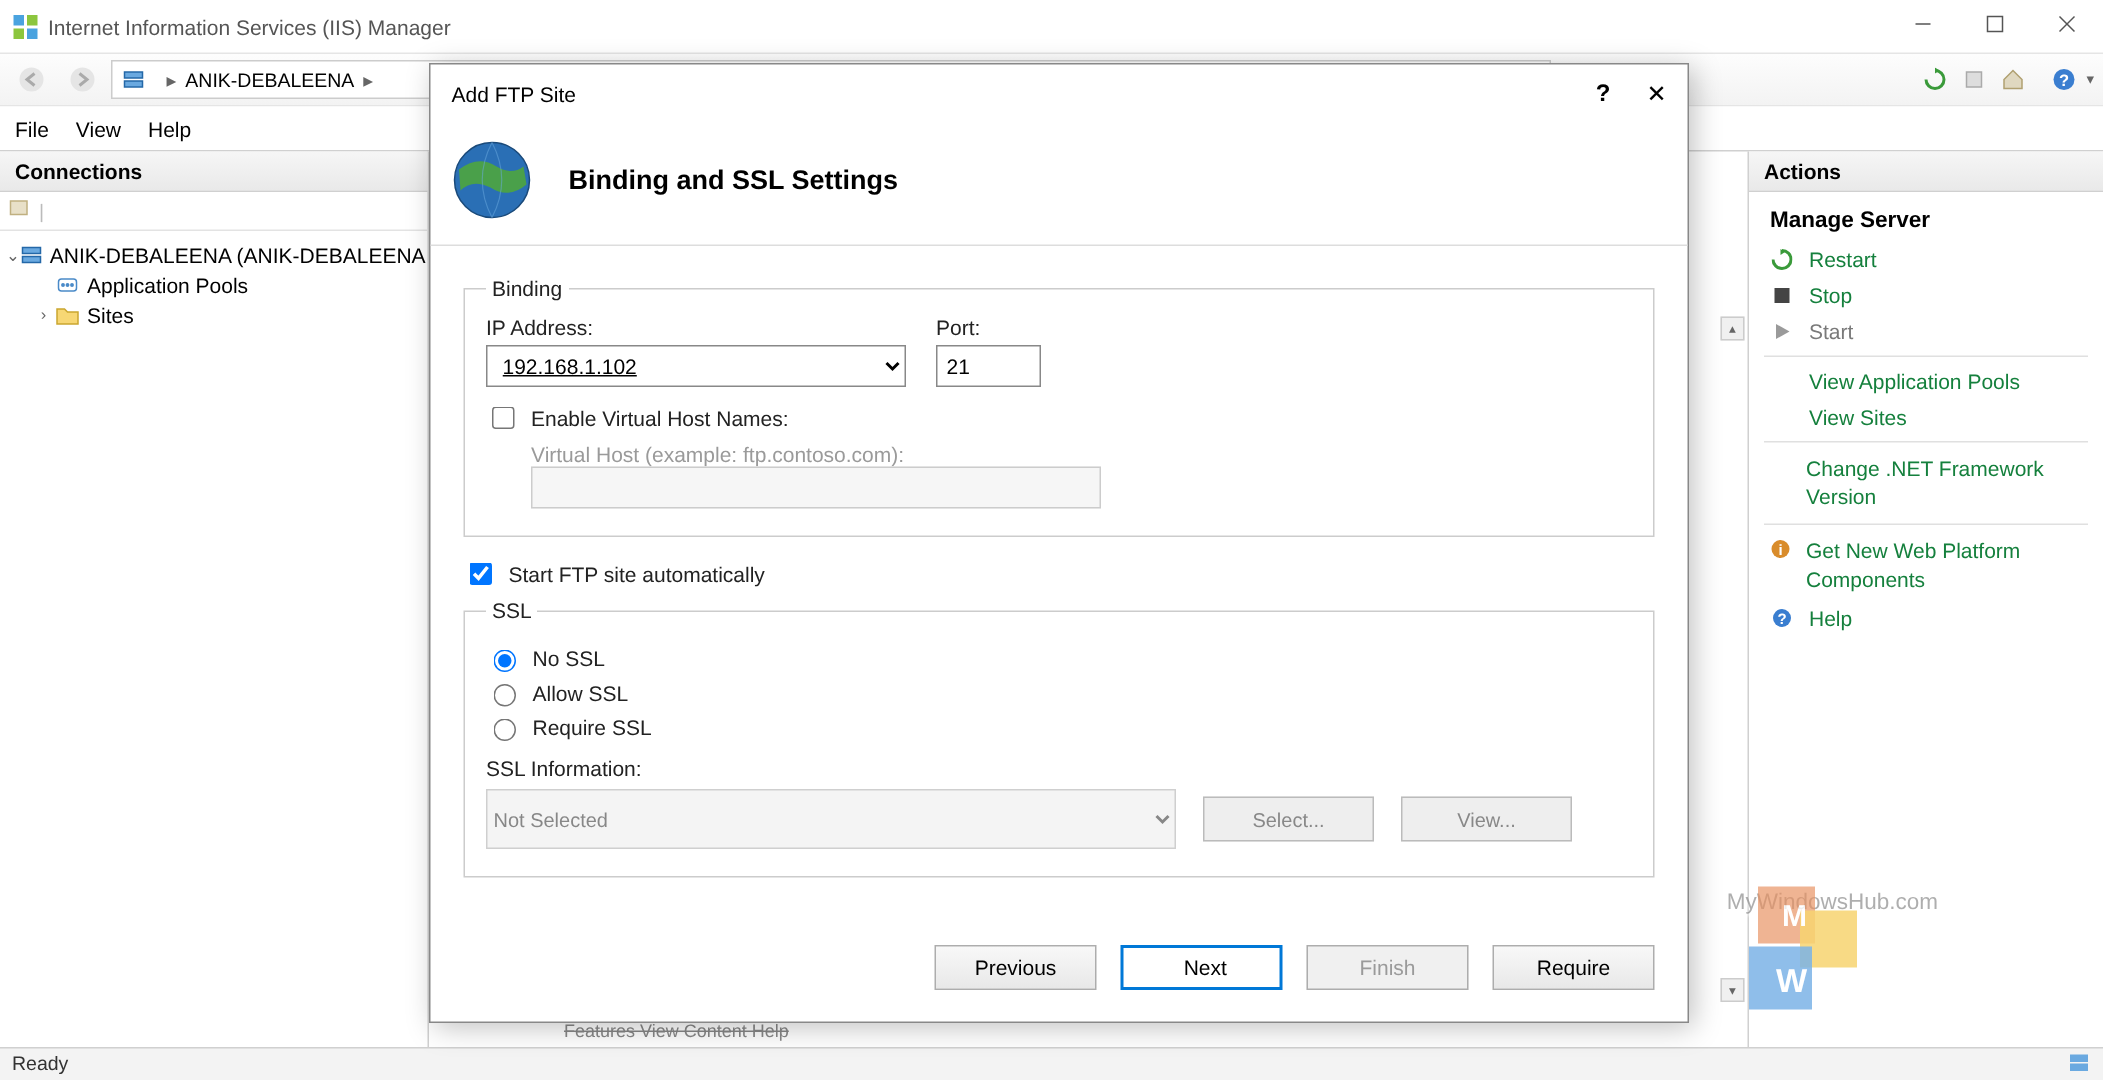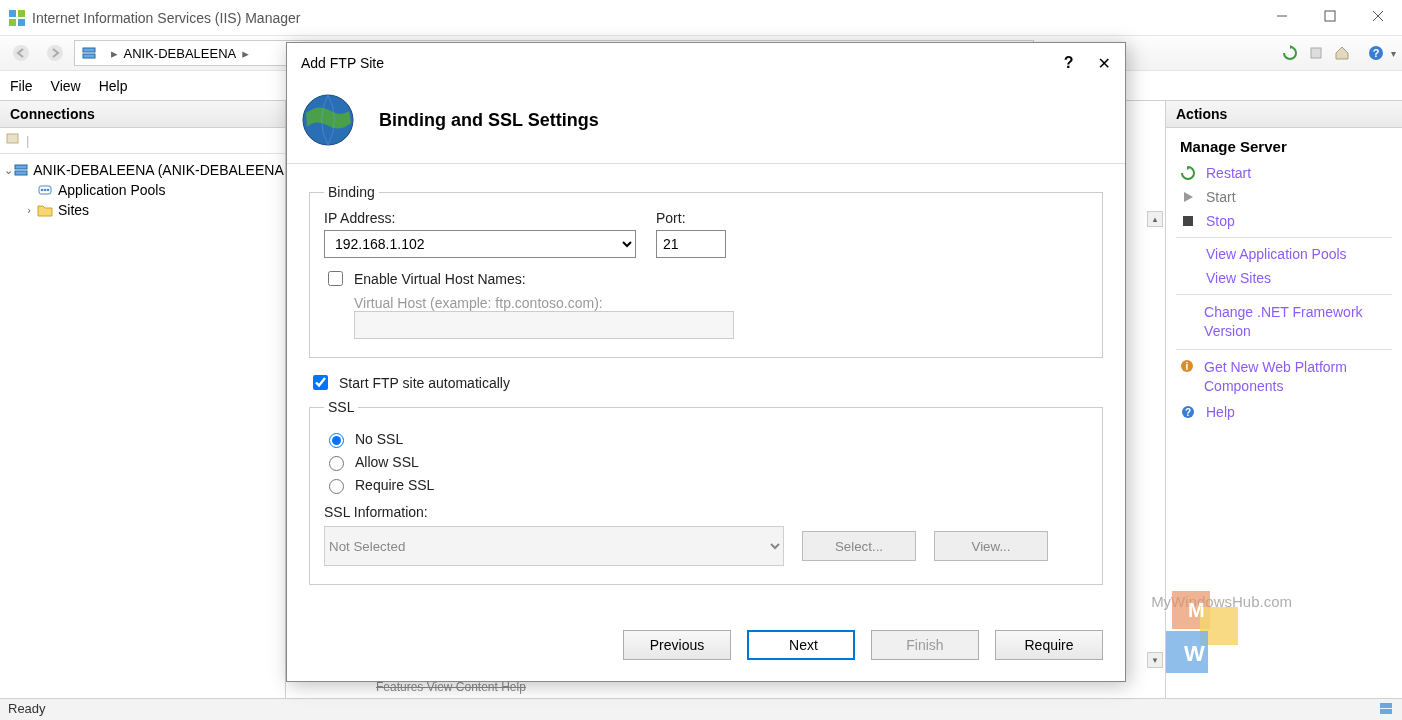--- a/index.html
+++ b/index.html
@@ -40,21 +40,21 @@
   
   .tree { padding: 6px 4px; font-size:14px; }
   .tree-row { display:flex; align-items:center; padding:2px 0; white-space:nowrap; }
   .tree-row .twisty { width:14px; text-align:center; color:#666; font-size:11px; }
   .tree-row .ticon { width:18px; display:flex; justify-content:center; margin-right:4px;}
   .indent1 { padding-left: 18px; }
 
   
   .actions-body { padding: 6px 0; }
   .act-heading { font-weight:700; padding: 4px 14px 6px; font-size:15px;}
-  .act-item { display:flex; align-items:center; padding:4px 14px; gap:10px; font-size:14px; color:#8b5cf6; }
+  .act-item { display:flex; align-items:center; padding:4px 14px; gap:10px; font-size:14px; color:#15803d; }
   .act-item.disabled { color:#7a7a7a; }
   .act-item .aicon { width:16px; height:16px; display:flex; align-items:center; justify-content:center; }
   .act-sep { border-top:1px solid #e0e0e0; margin:4px 10px; }
   .act-item.multiline { align-items: flex-start; }
   .act-item.multiline span { line-height: 1.35; }
 
   
   .statusbar { position:absolute; bottom:0; left:0; right:0; height:22px; border-top:1px solid #d0d0d0; background:#f3f3f3; padding:2px 8px; font-size:13px; color:#333;}
 
   
@@ -66,21 +66,21 @@
   .dlg-banner { display:flex; align-items:center; padding: 10px 14px 16px; border-bottom:1px solid #ddd;}
   .dlg-banner .globe { width:54px; height:54px; margin-right:24px;}
   .dlg-banner .btitle { font-size:18px; font-weight:600;}
   .dlg-body { flex:1; padding: 20px 22px 10px; font-size:14px; color:#222; overflow:hidden;}
 
   fieldset { border:1px solid #ccc; padding: 10px 14px 18px; margin:0 0 14px 0; }
   fieldset legend { padding: 0 4px; font-size:14px;}
   .row { display:flex; gap:20px; align-items:flex-end; margin-bottom:8px;}
   label.fld { display:block; margin-bottom:4px; font-size:14px;}
   select.combo, input.txt { height:28px; border:1px solid #888; padding:2px 6px; font-size:14px; background:#fff;}
-  select.combo { width:312px; }
+  select.combo { width:280px;text-decoration:underline; }
   input.port { width:70px; }
   .chkrow { display:flex; align-items:center; gap:8px; margin:10px 0 6px;}
   input[type=checkbox]{ width:15px; height:15px; }
   .disabled-label { color:#9a9a9a; }
   input.vhost { width:380px; margin-left:30px; height:28px; border:1px solid #ccc; background:#f6f6f6;}
 
   .radiorow { display:flex; align-items:center; gap:8px; margin:5px 0;}
   input[type=radio]{ width:15px; height:15px;}
   .sslcert-row { display:flex; align-items:center; gap:18px; margin-top:6px;}
   select.cert { width:460px; height:40px; border:1px solid #bbb; background:#f0f0f0; color:#555;}
@@ -252,35 +252,35 @@
       <div class="act-heading">Manage Server</div>
       <div class="act-item">
         <span class="aicon">
             <svg width="14" height="14">
               <path d="M7 1 A6 6 0 1 1 1 7" fill="none" stroke="#3a9a3a" stroke-width="2"></path>
               <path d="M6 0 L9 2 L6 4 Z" fill="#3a9a3a"></path>
             </svg>
           </span>
         <span>Restart</span>
       </div>
+      <div class="act-item">
+        <span class="aicon">
+            <svg width="12" height="12">
+              <rect x="1" y="1" width="10" height="10" fill="#444"></rect>
+            </svg>
+          </span>
+        <span>Stop</span>
+      </div>
       <div class="act-item disabled">
         <span class="aicon">
             <svg width="12" height="12">
               <path d="M2 1 L11 6 L2 11 Z" fill="#9a9a9a"></path>
             </svg>
           </span>
         <span>Start</span>
-      </div>
-      <div class="act-item">
-        <span class="aicon">
-            <svg width="12" height="12">
-              <rect x="1" y="1" width="10" height="10" fill="#444"></rect>
-            </svg>
-          </span>
-        <span>Stop</span>
       </div>
       <div class="act-sep"></div>
       <div class="act-item">
         <span class="aicon"></span>
           <span>View Application Pools</span>
       </div>
       <div class="act-item">
         <span class="aicon"></span>
           <span>View Sites</span>
       </div>

